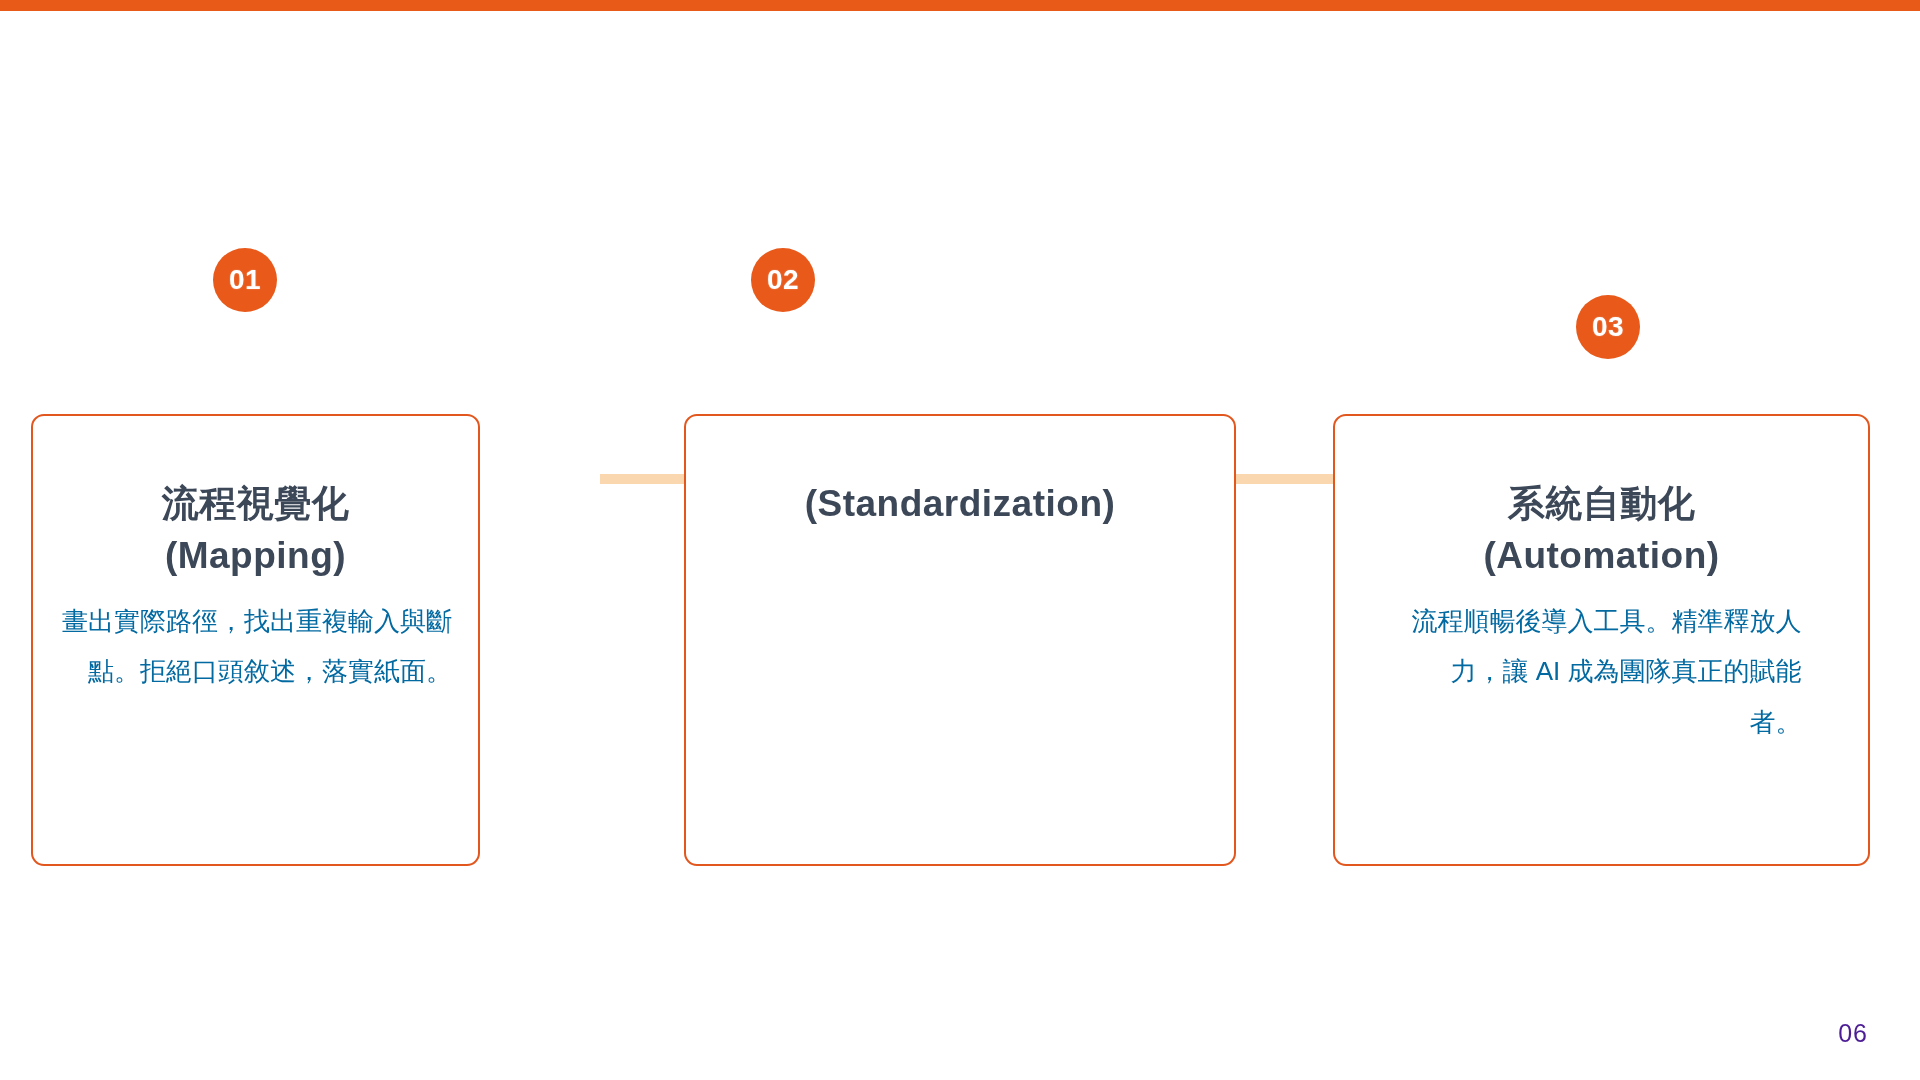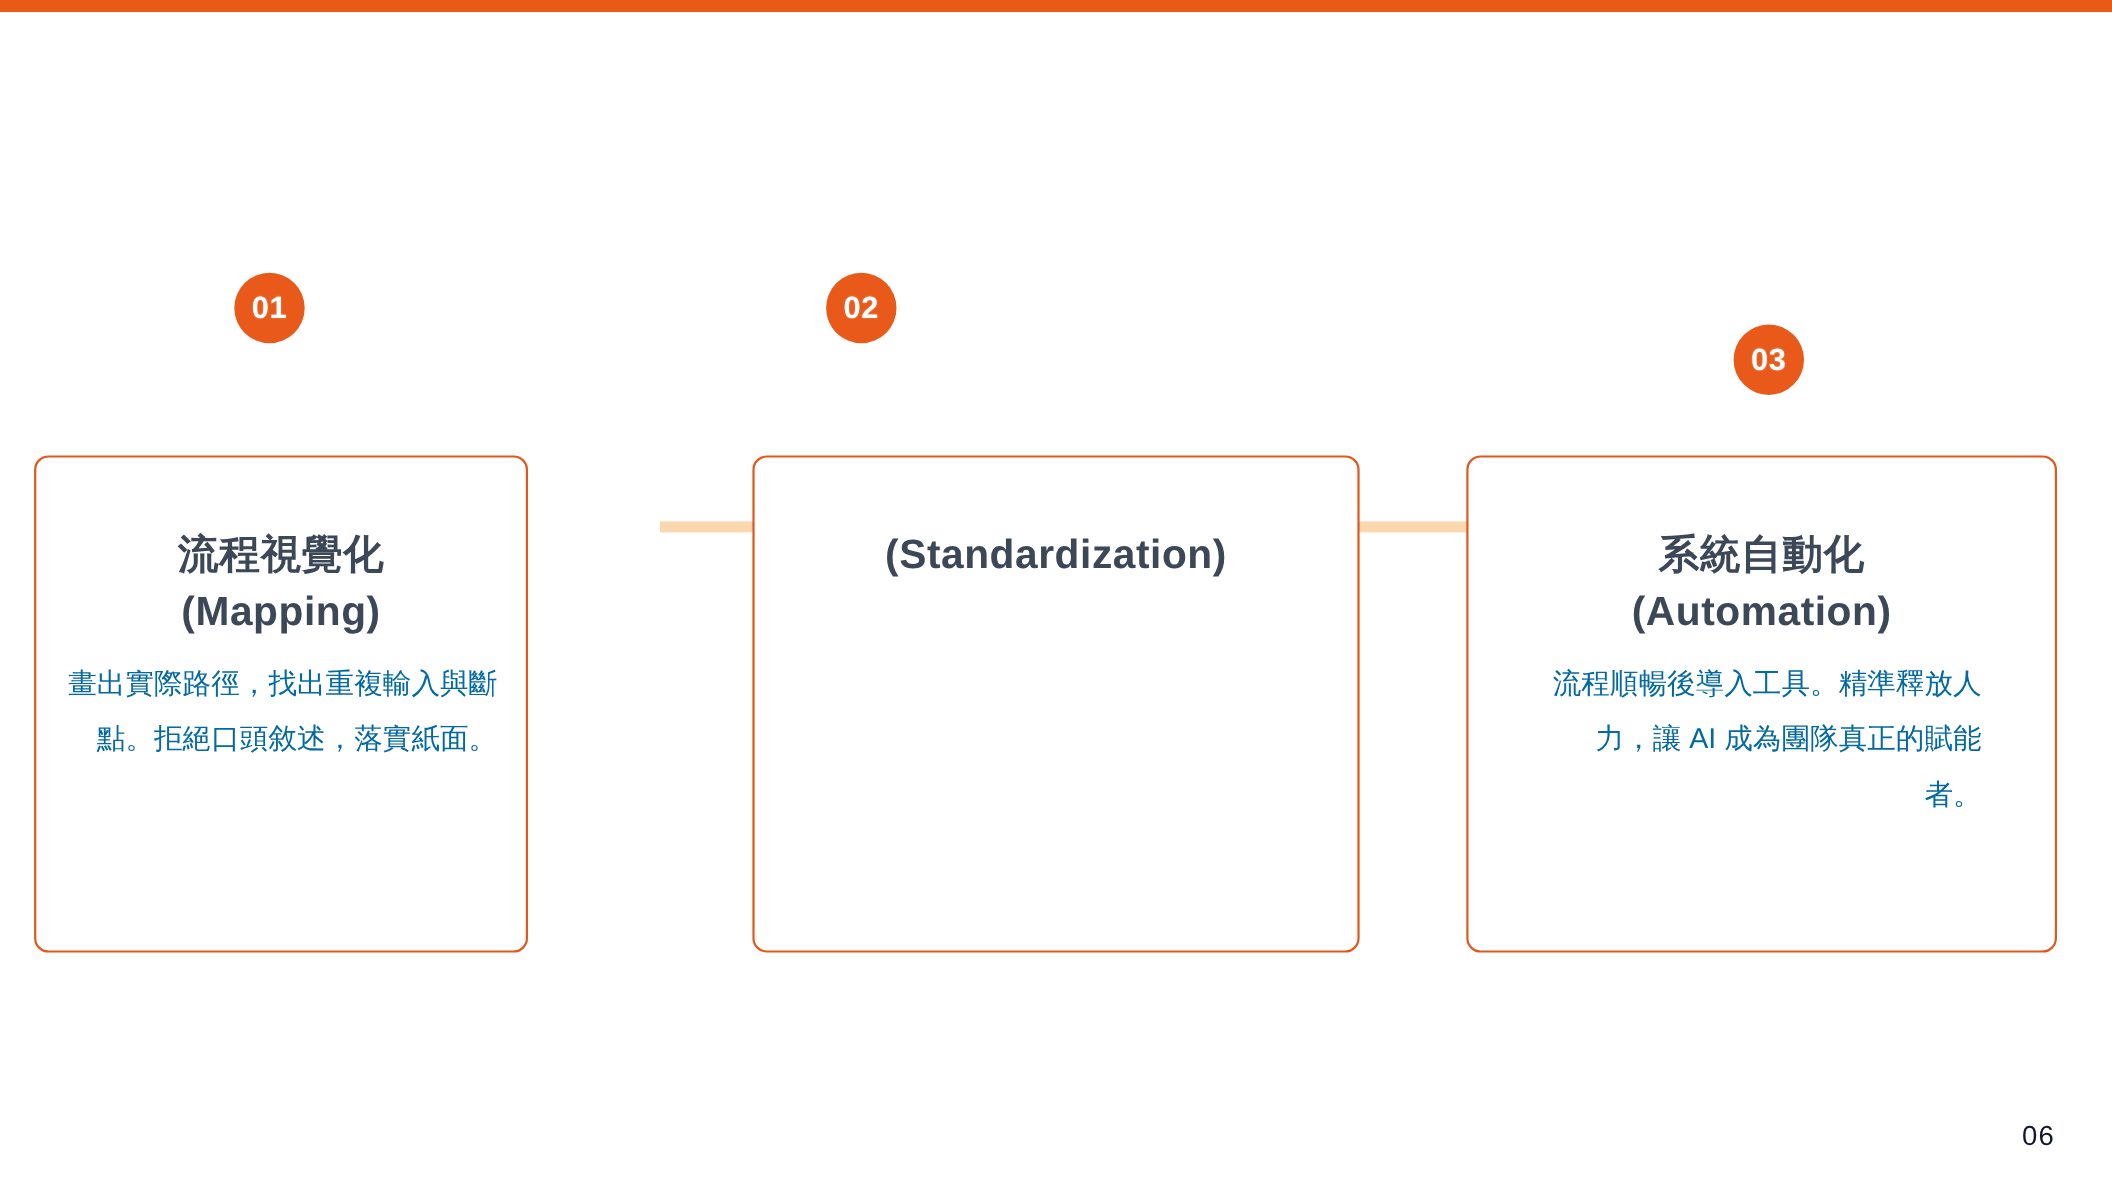--- a/index.html
+++ b/index.html
@@ -107,21 +107,21 @@
     margin: 0;
     padding-top: 14px;
     max-width: 400px;
   }
 
   
   .page-number {
     position: absolute;
     right: 52px;
     bottom: 32px;
-    color: #0f172a;
+    color: #4c1d95;
     font-size: 25px;
     letter-spacing: 1px;
   }
 </style>
 </head>
 <body>
 
 <div class="stage">
 
   <div class="top-bar"></div>

